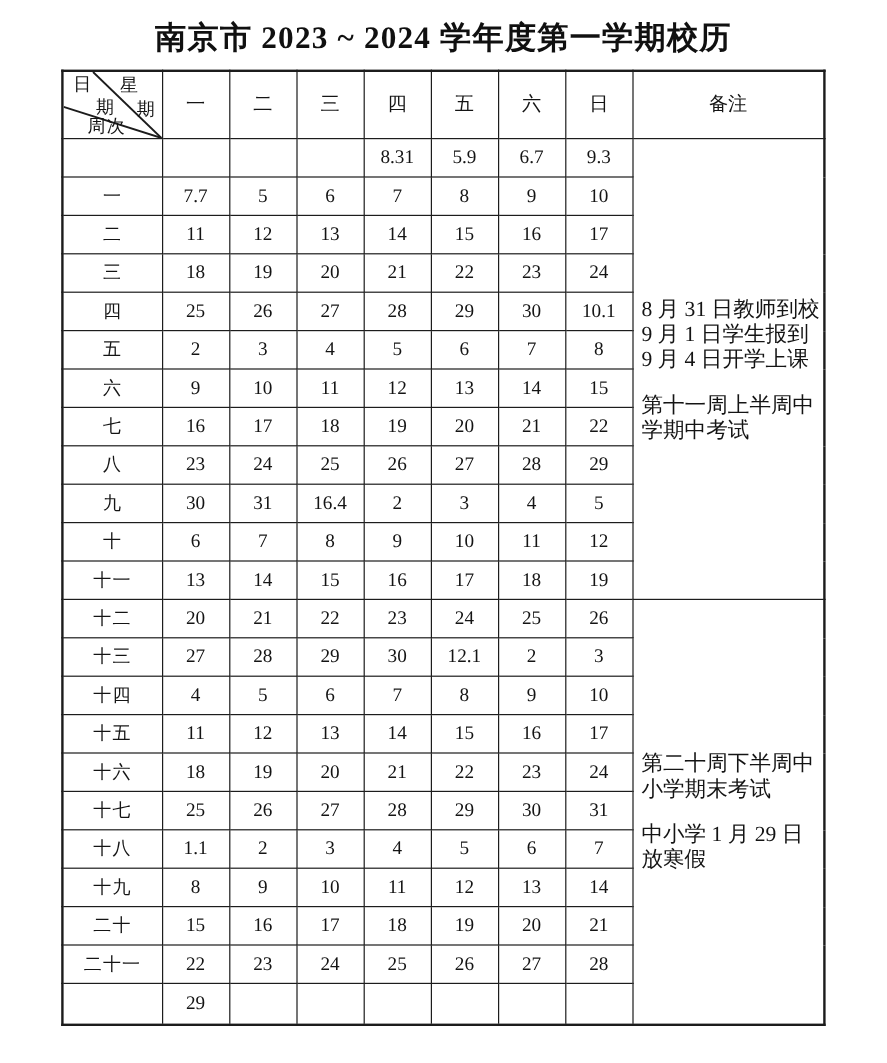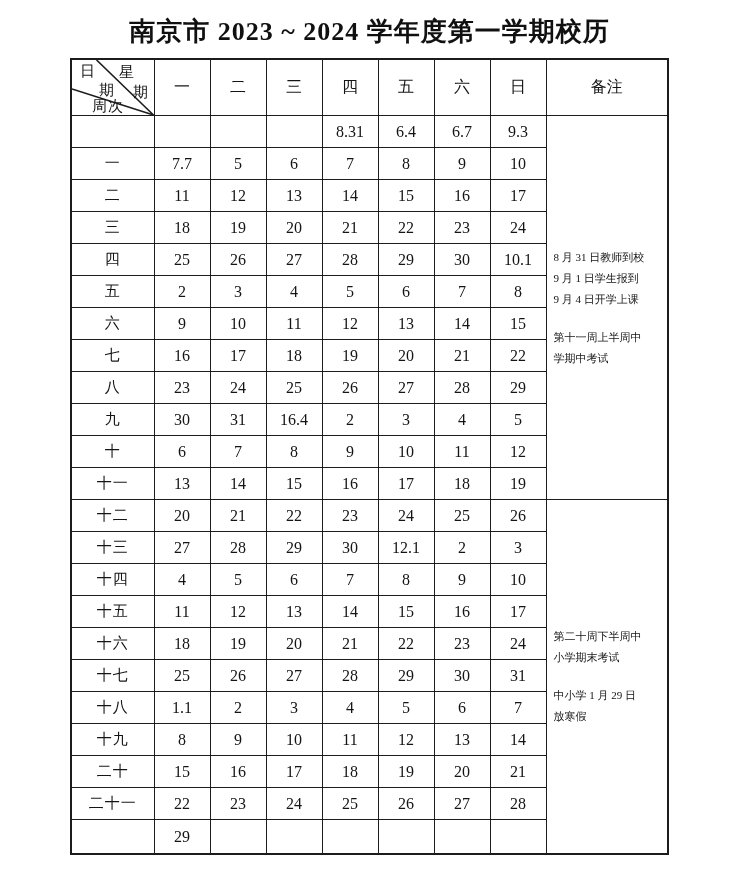--- a/index.html
+++ b/index.html
@@ -50,21 +50,21 @@
   tbody td {
     height: 31px;
     font-size: 16px;
   }
   tbody tr.last td { height: 33px; }
   td.week { font-size: 15px; letter-spacing: 1px; }
   td.remarks {
     text-align: left;
     vertical-align: middle;
     padding: 4px 3px 4px 7px;
-    font-size: 11px;
+    font-size: 18px;
   }
   .rl { line-height: 21px; white-space: nowrap; }
   .rl.blank { height: 17px; }
   
   th.corner { position: relative; }
   th.corner svg {
     position: absolute;
     left: 0; top: 0;
     width: 100%; height: 100%;
     display: block;
@@ -123,21 +123,21 @@
         <th>备注</th>
       </tr>
     </thead>
     <tbody>
         <tr>
           <td class="week"></td>
           <td class="day"></td>
           <td class="day"></td>
           <td class="day"></td>
           <td class="day">8.31</td>
-          <td class="day">6.4</td>
+          <td class="day">5.9</td>
           <td class="day">6.7</td>
           <td class="day">9.3</td>
           <td class="remarks" rowspan="12">
             <div class="rl">8 月 31 日教师到校</div>
             <div class="rl">9 月 1 日学生报到</div>
             <div class="rl">9 月 4 日开学上课</div>
             <div class="rl blank"></div>
             <div class="rl">第十一周上半周中</div>
             <div class="rl">学期中考试</div>
           </td>

